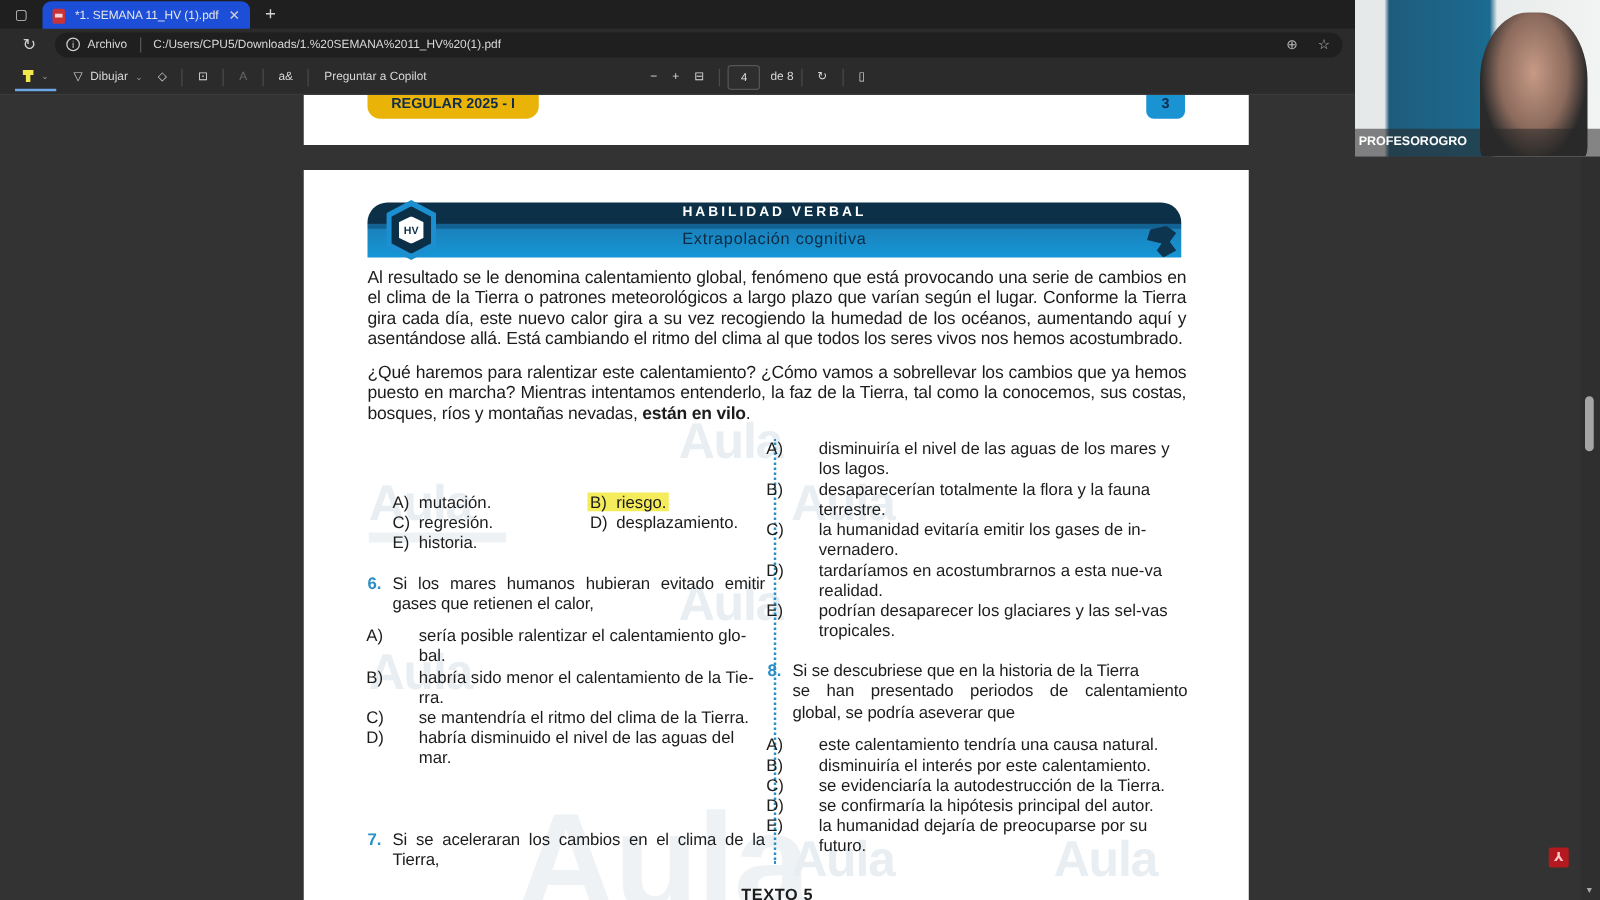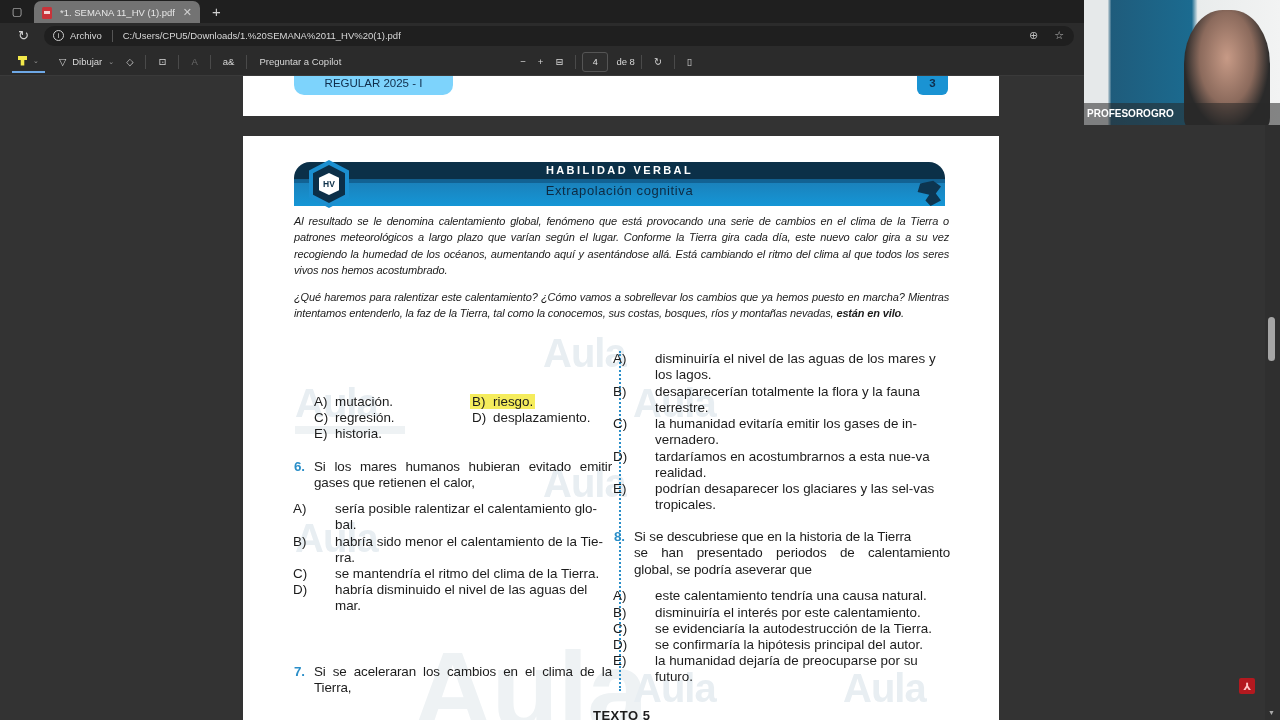--- a/index.html
+++ b/index.html
@@ -1,21 +1,21 @@
 <!DOCTYPE html>
 <html><head>
 <meta charset="utf-8">
 <style>
   * { box-sizing: border-box; margin: 0; padding: 0; }
   html, body { width: 1280px; height: 720px; overflow: hidden; background: #333333; font-family: "Liberation Sans", "DejaVu Sans", sans-serif; }
 
   
   .tabbar { position: absolute; left: 0; top: 0; width: 1084px; height: 23px; background: #1f1f1f; display: flex; align-items: center; }
   .tab-icon-win { width: 34px; height: 23px; display: flex; align-items: center; justify-content: center; color: #cfcfcf; font-size: 11px; }
-  .tab { position: relative; height: 23px; width: 166px; background: #737373; border-radius: 7px 7px 0 0; display: flex; align-items: center; padding: 0 8px; color: #e6e6e6; font-size: 9.5px; margin-top: 2px; }
+  .tab { position: relative; height: 23px; width: 166px; background: #1d4ed8; border-radius: 7px 7px 0 0; display: flex; align-items: center; padding: 0 8px; color: #e6e6e6; font-size: 9.5px; margin-top: 2px; }
   .tab .pdficon { width: 10px; height: 12px; background: #c8333a; border-radius: 1.5px; margin-right: 8px; display: inline-block; position: relative; }
   .tab .pdficon::after { content: ""; position: absolute; left: 2px; top: 4px; width: 6px; height: 3px; background: #fff; opacity: .8; }
   .tab .tab-label { flex: 1; white-space: nowrap; overflow: hidden; }
   .tab .close { color: #d0d0d0; font-size: 11px; margin-left: 4px; }
   .newtab { color: #d0d0d0; font-size: 15px; margin-left: 12px; line-height: 1; }
 
   .addrbar { position: absolute; left: 0; top: 23px; width: 1084px; height: 25px; background: #2b2b2b; display: flex; align-items: center; }
   .reload { width: 16px; margin-left: 18px; color: #cfcfcf; font-size: 13px; }
   .omnibox { margin-left: 10px; height: 20px; width: 1030px; border-radius: 10px; background: #1f1f1f; display: flex; align-items: center; padding-left: 9px; color: #d8d8d8; font-size: 9.5px; }
   .omnibox .info { width: 11px; height: 11px; border: 1px solid #cfcfcf; border-radius: 50%; font-size: 8px; display: inline-flex; align-items: center; justify-content: center; margin-right: 6px; color: #cfcfcf; }
@@ -29,34 +29,34 @@
   .tb-sep { width: 1px; height: 14px; background: #4a4a4a; margin: 0 6px; }
   .highlight-btn { margin-left: 12px; border-bottom: 2px solid #6ea8e6; height: 22px; }
   .hl-icon { width: 9px; height: 10px; background: #f2e84a; clip-path: polygon(0 0,100% 0,100% 45%,70% 45%,70% 100%,30% 100%,30% 45%,0 45%); }
   .chev { font-size: 7px; color: #9a9a9a; }
   .dim { color: #6a6a6a; }
   .page-input { width: 26px; height: 20px; border: 1px solid #555; background: #2e2e2e; border-radius: 3px; display: flex; align-items: center; justify-content: center; color: #e0e0e0; font-size: 9px; }
 
   
   .viewer { position: absolute; left: 0; top: 76px; width: 1265px; height: 644px; background: #333333; overflow: hidden; }
   .page-prev { position: absolute; left: 243px; top: 0; width: 756px; height: 40px; background: #fff; }
-  .pill-left { position: absolute; left: 51px; top: -6px; width: 159px; height: 25px; background: #7dd3fc; border-radius: 0 0 10px 10px; color: #0f2d4b; font-weight: normal; font-size: 11.5px; display: flex; align-items: center; justify-content: center; }
+  .pill-left { position: absolute; left: 51px; top: -6px; width: 137px; height: 25px; background: #eab308; border-radius: 0 0 10px 10px; color: #0f2d4b; font-weight: bold; font-size: 11.5px; display: flex; align-items: center; justify-content: center; }
   .pill-right { position: absolute; left: 674px; top: -6px; width: 31px; height: 25px; background: #1a93d3; border-radius: 0 0 6px 6px; color: #0f2d4b; font-weight: bold; font-size: 11.5px; display: flex; align-items: center; justify-content: center; }
 
   .page { position: absolute; left: 243px; top: 60px; width: 756px; height: 600px; background: #fff; }
   .banner { position: absolute; left: 51px; top: 26px; width: 651px; height: 44px; border-radius: 16px 16px 0 0; overflow: hidden; background: linear-gradient(to bottom, #0b3048 0%, #0b3048 38%, #1b7fb8 40%, #1596d6 100%); }
   .banner .stripe { position: absolute; left: 0; top: 17px; width: 100%; height: 4px; background: #0e4f7a; opacity: .6; }
   .banner-title { position: absolute; left: 0; width: 100%; top: 2px; text-align: center; color: #ffffff; font-weight: bold; font-size: 11px; letter-spacing: 2.4px; }
   .banner-sub { position: absolute; left: 0; width: 100%; top: 21px; text-align: center; color: #0d2a42; font-size: 13px; letter-spacing: .6px; }
   .hv-badge { position: absolute; left: 66px; top: 24px; width: 40px; height: 48px; background: #1b8fd0; clip-path: polygon(50% 0,100% 22%,100% 78%,50% 100%,0 78%,0 22%); }
   .hv-badge-inner { position: absolute; left: 70px; top: 29px; width: 32px; height: 38px; background: #0c2f48; clip-path: polygon(50% 0,100% 22%,100% 78%,50% 100%,0 78%,0 22%); }
   .hv-badge-core { position: absolute; left: 76px; top: 37px; width: 20px; height: 22px; background: #fff; clip-path: polygon(50% 0,100% 22%,100% 78%,50% 100%,0 78%,0 22%); color: #0c2f48; font-weight: bold; font-size: 8.5px; display: flex; align-items: center; justify-content: center; }
   .mascot { position: absolute; left: 672px; top: 42px; width: 26px; height: 28px; background: #0d3550; clip-path: polygon(20% 20%,70% 10%,100% 30%,80% 55%,100% 80%,60% 100%,40% 80%,55% 60%,10% 50%); }
 
-  .text { position: absolute; color: #1c1c1c; font-size: 11px; line-height: 16.3px; letter-spacing: -0.15px; font-style: italic; }
+  .text { position: absolute; color: #1c1c1c; font-size: 14px; line-height: 16.3px; letter-spacing: -0.15px; }
   .para { left: 51px; width: 655px; text-align: justify; }
   .qnum { color: #2a8ec8; font-weight: bold; display: inline-block; width: 20px; }
   .q { position: absolute; color: #1c1c1c; font-size: 13.4px; line-height: 16.3px; letter-spacing: -0.1px; }
   .opt { position: absolute; color: #1c1c1c; font-size: 13.4px; line-height: 16.3px; }
   .opt .lt { display: inline-block; width: 21px; }
   .hang { padding-left: 21px; text-indent: -21px; }
   .hl { background: #f5ec5c; padding: 0 2px; margin-left: -2px; }
   .divider { position: absolute; left: 376px; top: 215px; width: 0; height: 340px; border-left: 2px dotted #2a8ec8; }
   .watermark { position: absolute; color: #e8eef2; font-weight: bold; font-size: 40px; letter-spacing: -1px; }
   .wm-bar { position: absolute; height: 8px; background: #eef2f4; }

